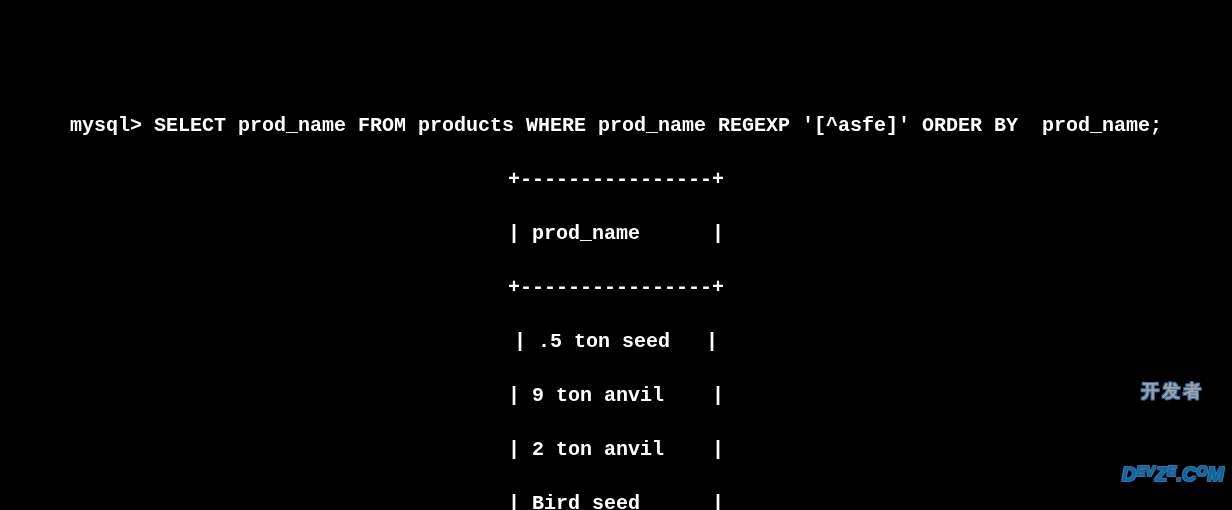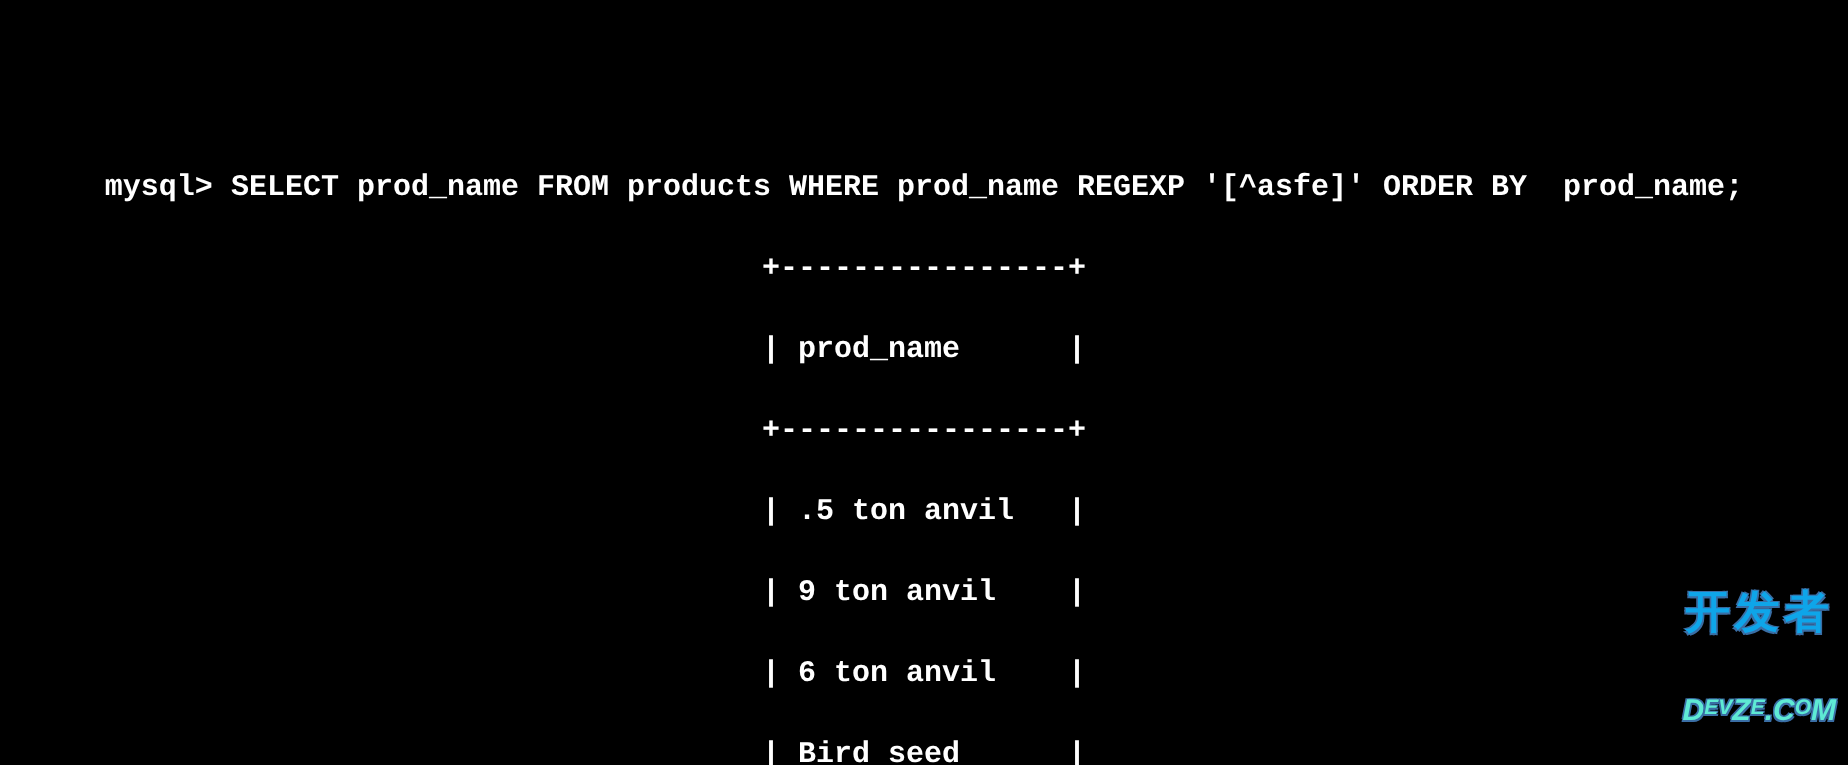--- a/index.html
+++ b/index.html
@@ -28,48 +28,49 @@
     .watermark {
       position: absolute;
       bottom: 6px;
       right: 8px;
       text-align: right;
       font-family: Arial, sans-serif;
       font-weight: bold;
       line-height: 1.0;
     }
     .watermark .line1 {
-      color: #0ea5e9;
-      font-size: 30px;
+      color: #a3a3a3;
+      font-size: 18px;
       letter-spacing: 3px;
       text-shadow: -1px -1px 0 #3a6ea5, 1px -1px 0 #3a6ea5, -1px 1px 0 #3a6ea5, 1px 1px 0 #3a6ea5;
     }
     .watermark .line2 {
-      color: #5eead4;
+      color: #0369a1;
       font-size: 20px;
       font-style: italic;
       text-shadow: -1px -1px 0 #3a6ea5, 1px -1px 0 #3a6ea5, -1px 1px 0 #3a6ea5, 1px 1px 0 #3a6ea5;
+      margin-top: 24px;
     }
     .watermark .small-caps {
       font-size: 14px;
       vertical-align: top;
     }
   </style>
 </head>
 <body>
 
 
 
 <div class="terminal-line"><span>mysql&gt;</span> <span>SELECT prod_name FROM products WHERE prod_name REGEXP '[^asfe]' ORDER BY  prod_name;</span></div>
 <div class="terminal-line">+----------------+</div>
 <div class="terminal-line">| prod_name      |</div>
 <div class="terminal-line">+----------------+</div>
-<div class="terminal-line">| .5 ton anvil   |</div>
+<div class="terminal-line">| .5 ton seed   |</div>
 <div class="terminal-line">| 9 ton anvil    |</div>
-<div class="terminal-line">| 6 ton anvil    |</div>
+<div class="terminal-line">| 2 ton anvil    |</div>
 <div class="terminal-line">| Bird seed      |</div>
 
 
 
 
 
 
 
 
 

